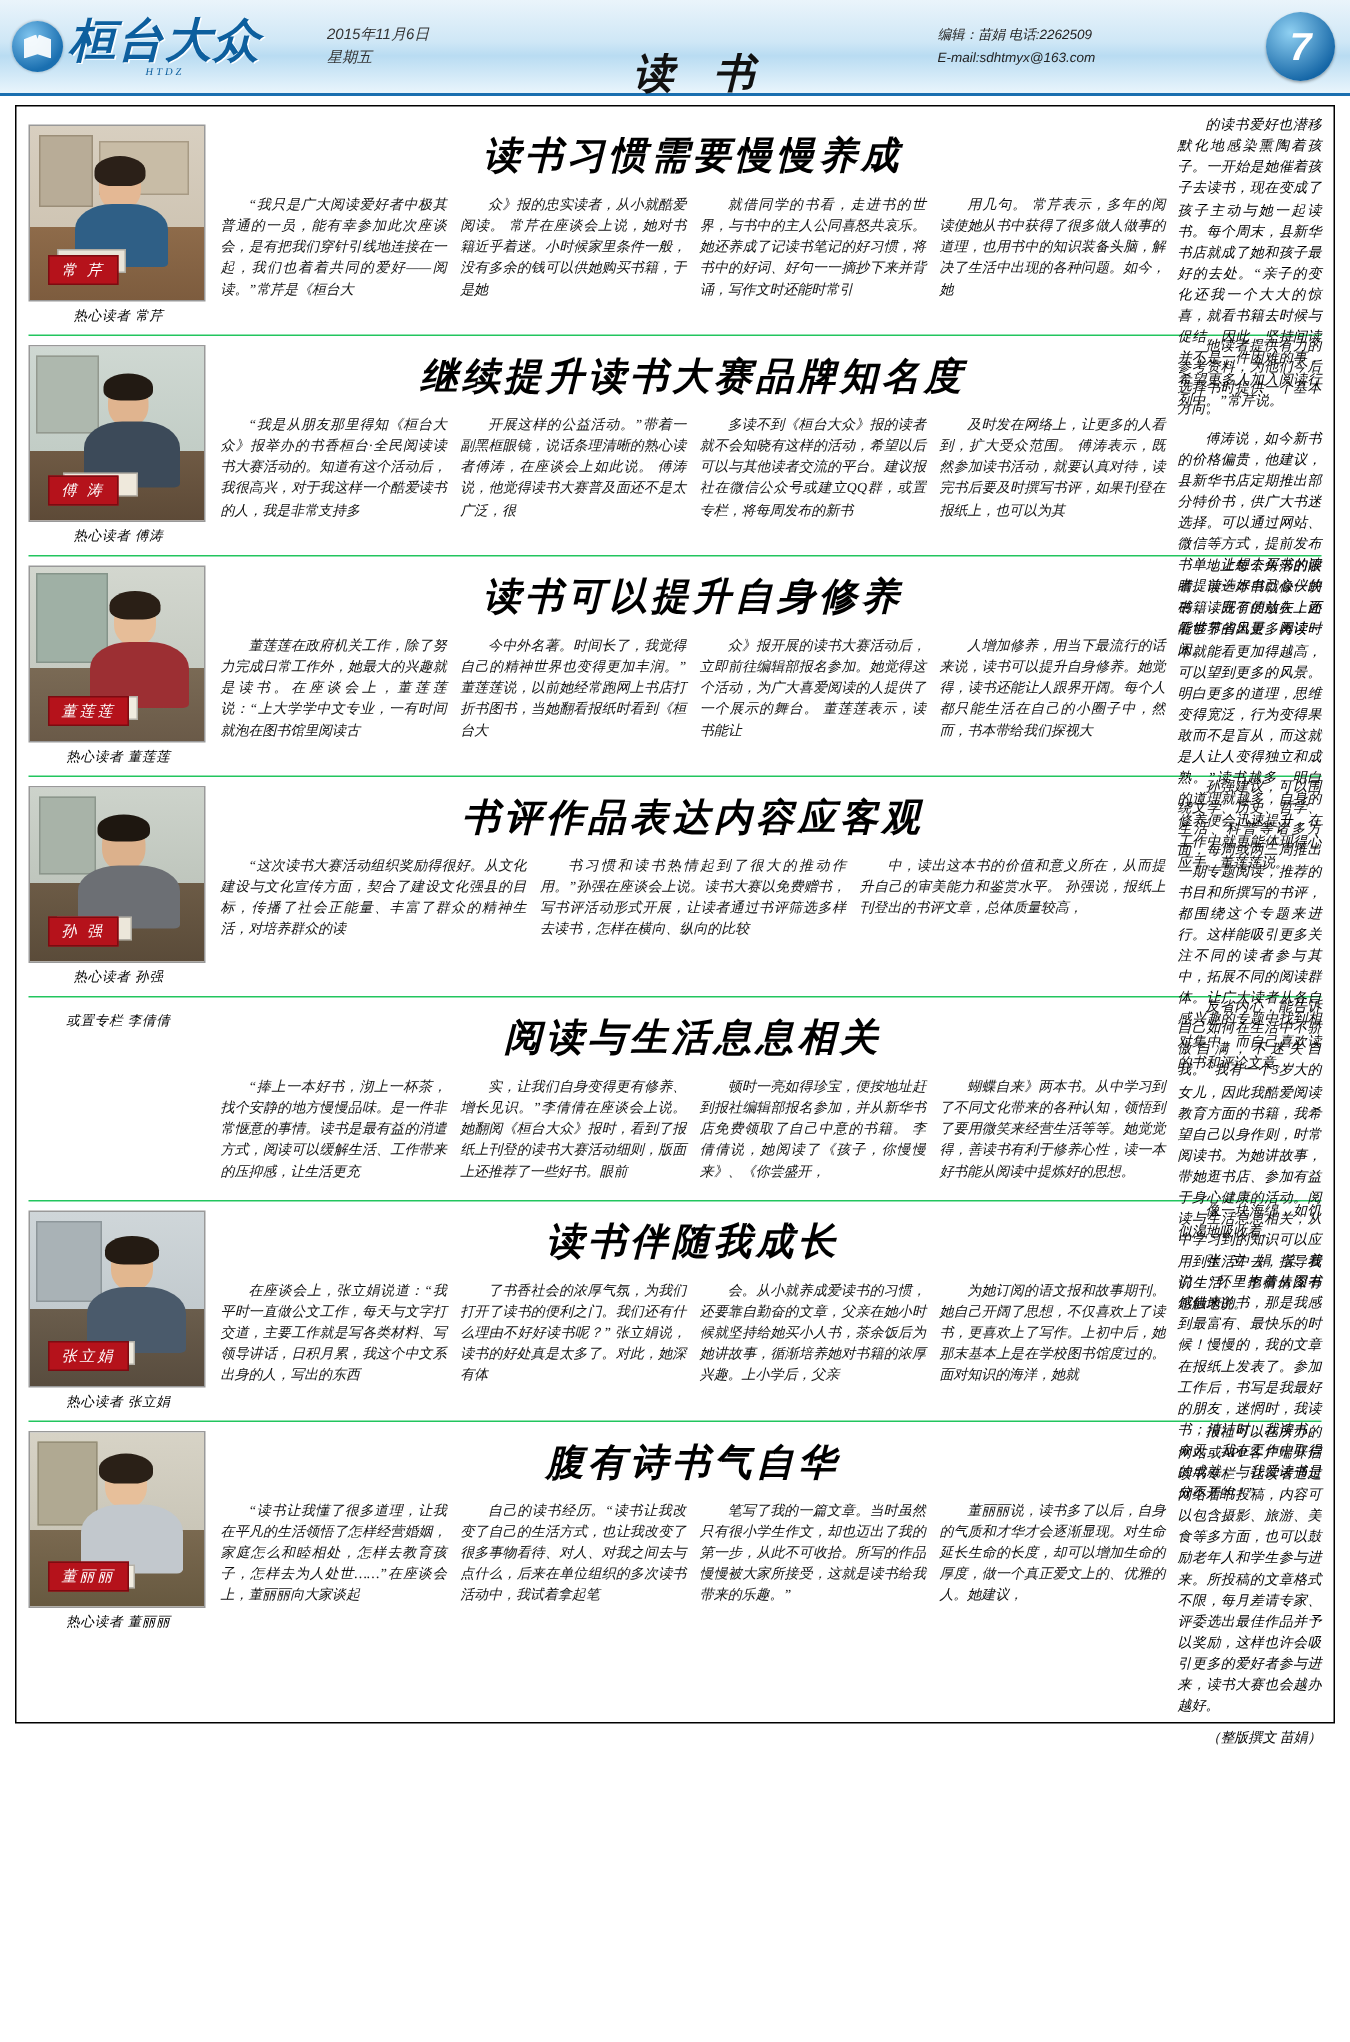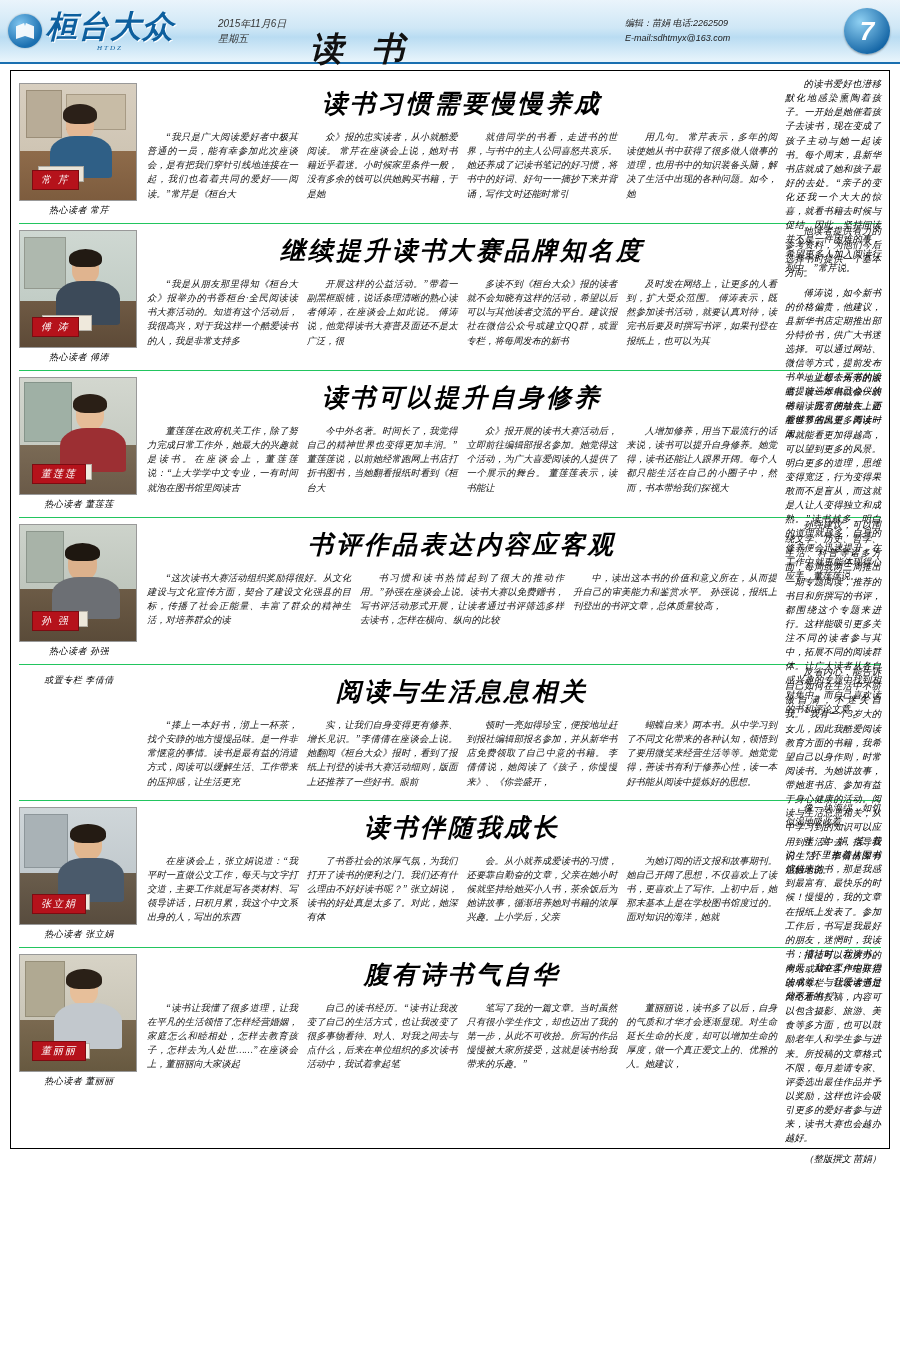--- a/index.html
+++ b/index.html
@@ -36,22 +36,22 @@
     font-size:31px;font-weight:bold;color:#0d5f9e;
     letter-spacing:1px;line-height:1;
     text-shadow:1px 1px 0 #fff;
   }
   .logo-sub{font-size:7px;color:#0d5f9e;letter-spacing:2px;text-align:center;margin-top:2px;}
   .date-block{
     width:92px;font-family:"Liberation Sans",sans-serif;
     font-size:10px;color:#333;line-height:1.5;
   }
   .paper-title{
-    flex:1;text-align:left;
-    font-size:33px;font-weight:bold;letter-spacing:10px;
+    flex:1;text-align:center;
+    font-size:27px;font-weight:bold;letter-spacing:10px;
     color:#111;font-family:"Liberation Serif",serif;margin-top:36px;
   }
   .contact{
     width:215px;font-family:"Liberation Sans",sans-serif;
     font-size:9px;color:#222;line-height:1.7;text-align:left;padding-right:4px;
   }
   .pagenum{
     width:46px;height:46px;border-radius:50%;
     background:radial-gradient(circle at 35% 30%,#8fd0f2,#1566a6 75%);
     color:#fff;font-size:26px;font-weight:bold;

